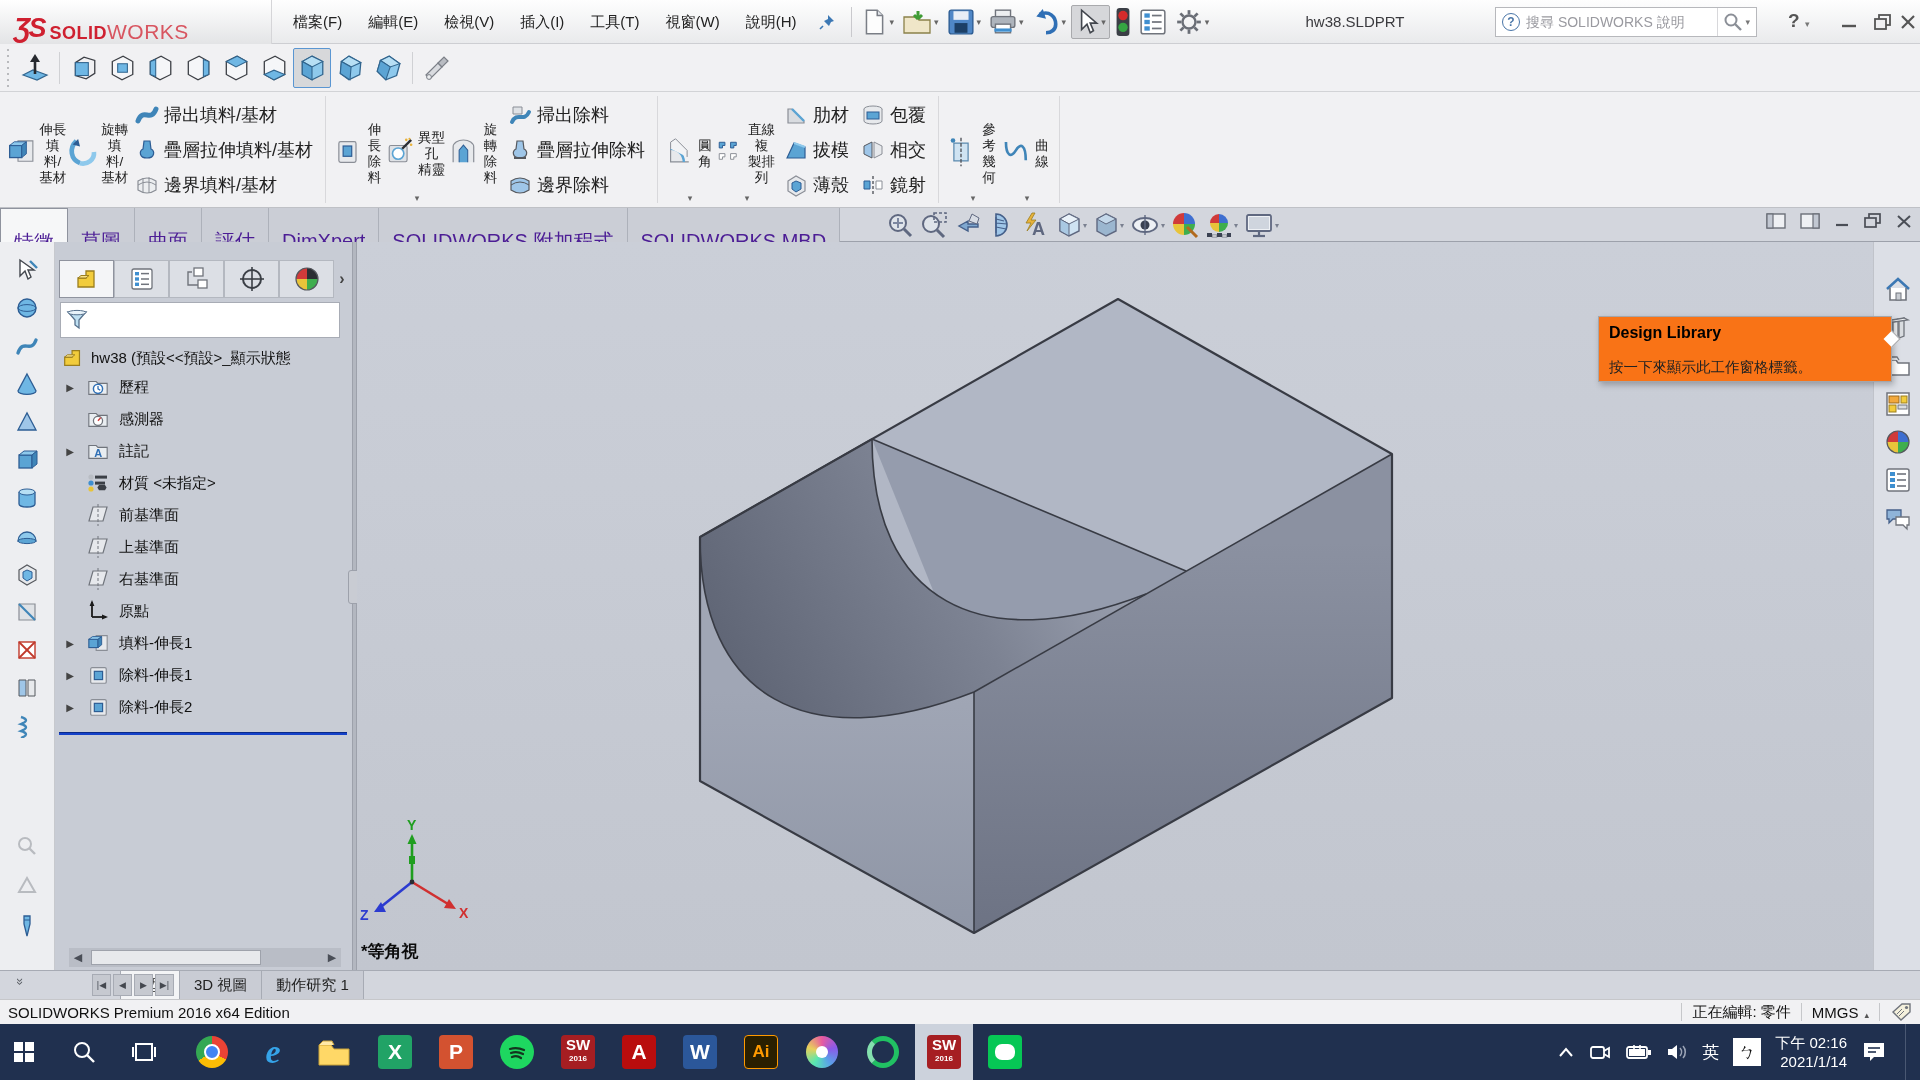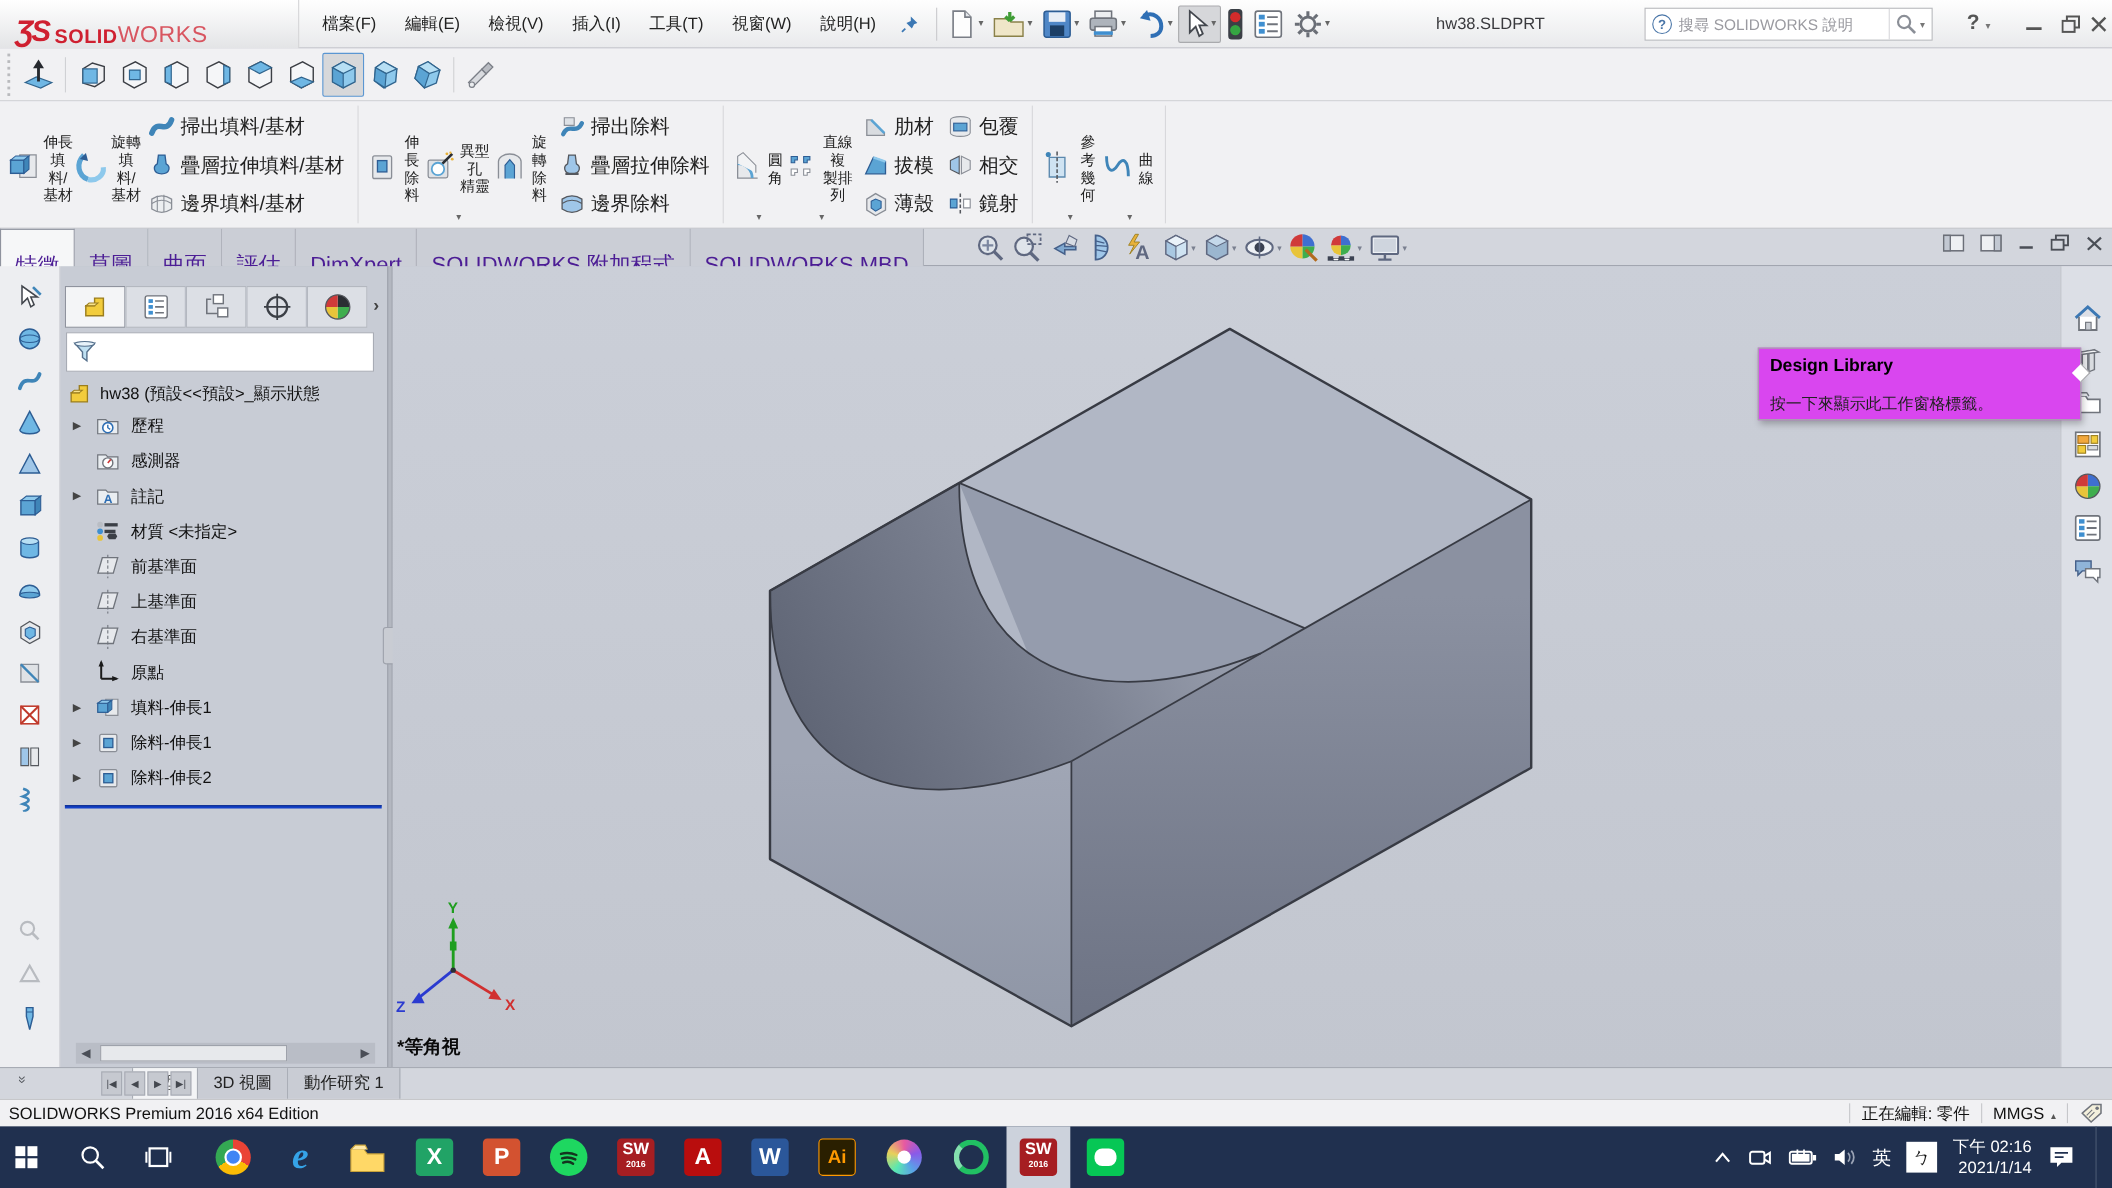--- a/index.html
+++ b/index.html
@@ -87,21 +87,21 @@
   .splitter{left:352px;top:242px;width:5px;height:728px;background:#b3b7c0;border-left:1px solid #9da1ab;border-right:1px solid #9da1ab}
   .splitgrip{position:absolute;left:348px;top:570px;width:13px;height:34px;background:#c9ccd3;border:1px solid #9da1ab;border-radius:3px}
 
   
   .viewport{left:357px;top:242px;width:1516px;height:728px;background:linear-gradient(#cbcfd8,#c2c6cf)}
   .viewlabel{position:absolute;left:4px;top:698px;font-size:17px;font-weight:600;color:#0a0a0a}
 
   
   .rightstrip{left:1873px;top:242px;width:47px;height:728px;background:#dcdfe6;border-left:1px solid #c0c3ca}
   .rs-icon{position:absolute;left:6px;width:36px;height:36px;display:flex;align-items:center;justify-content:center;border-radius:3px}
-  .tooltip{left:1598px;top:316px;width:294px;height:66px;background:#d946ef;border:1px solid #a5a6aa;box-shadow:2px 3px 6px rgba(0,0,0,.25);padding:7px 10px;z-index:50}
+  .tooltip{left:1598px;top:316px;width:294px;height:66px;background:#f97316;border:1px solid #a5a6aa;box-shadow:2px 3px 6px rgba(0,0,0,.25);padding:7px 10px;z-index:50}
   .tooltip .tt1{font-size:16px;font-weight:bold;color:#000}
   .tooltip .tt2{font-size:14.5px;color:#222;margin-top:16px}
   .tooltip .ttarrow{position:absolute;right:-7px;top:16px;width:12px;height:12px;background:#fff;border-top:1px solid #a5a6aa;border-right:1px solid #a5a6aa;transform:rotate(45deg)}
 
   
   .bottomtabs{left:0;top:970px;width:1920px;height:29px;background:#d3d6dd;border-top:1px solid #a7abb4}
   .bt-nav{position:absolute;left:92px;top:3px;display:flex;gap:2px}
   .bt-nav span{width:19px;height:22px;background:#c6c9d0;border:1px solid #a7abb4;font-size:9px;color:#44484f;display:flex;align-items:center;justify-content:center}
   .btab{float:left;height:28px;line-height:27px;padding:0 14px;font-size:15px;border-right:1px solid #a7abb4;background:#c9ccd4;color:#222}
   .btab.first{margin-left:120px;border-left:1px solid #a7abb4}

